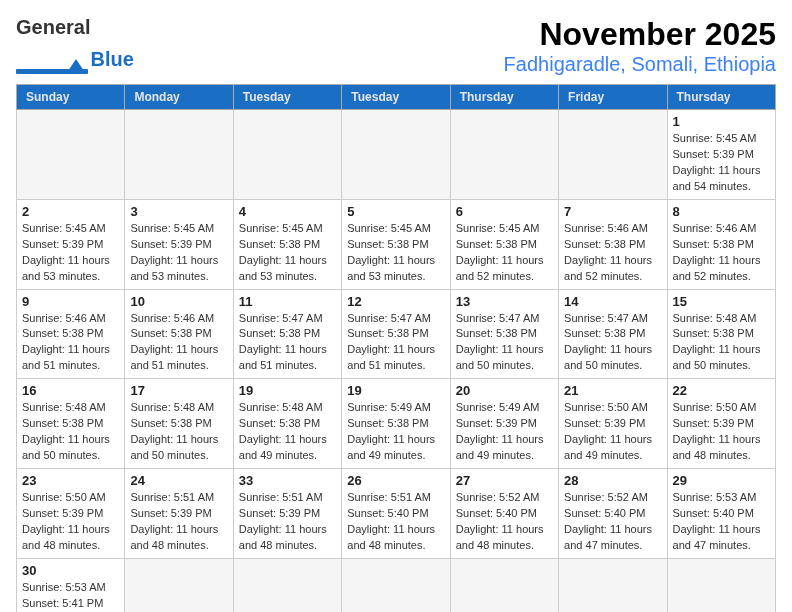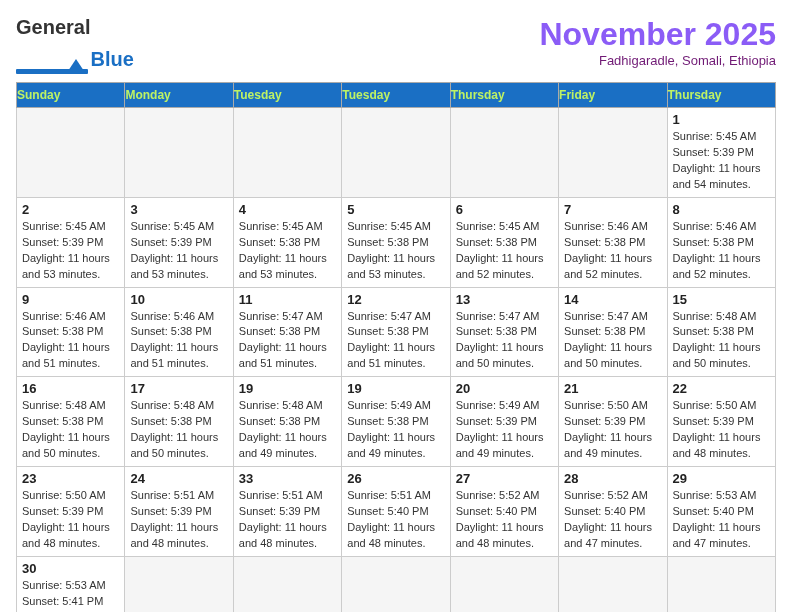--- a/index.html
+++ b/index.html
@@ -20,36 +20,36 @@
       display: flex;
       flex-direction: column;
       align-items: flex-start;
     }
     .title-area {
       text-align: right;
     }
     .month-title {
       font-size: 32px;
       font-weight: bold;
-      color: #8b5cf6;
+      color: #000000;
     }
     .location {
-      font-size: 13px;
-      color: #701a75;
+      font-size: 20px;
+      color: #3b82f6;
     }
     .calendar {
       width: 100%;
       border-collapse: collapse;
       font-size: 11px;
     }
     .calendar th {
       background: #1a6fc4;
-      color: #bef264;
+      color: #e5e5e5;
       text-align: left;
-      padding: 5px 0;
+      padding: 5px 9px;
       font-size: 12px;
       font-weight: bold;
       border: 1px solid #aaa;
     }
     .calendar td {
       border: 1px solid #ccc;
       vertical-align: top;
       padding: 4px 5px;
       width: calc(100% / 7);
       min-height: 80px;

